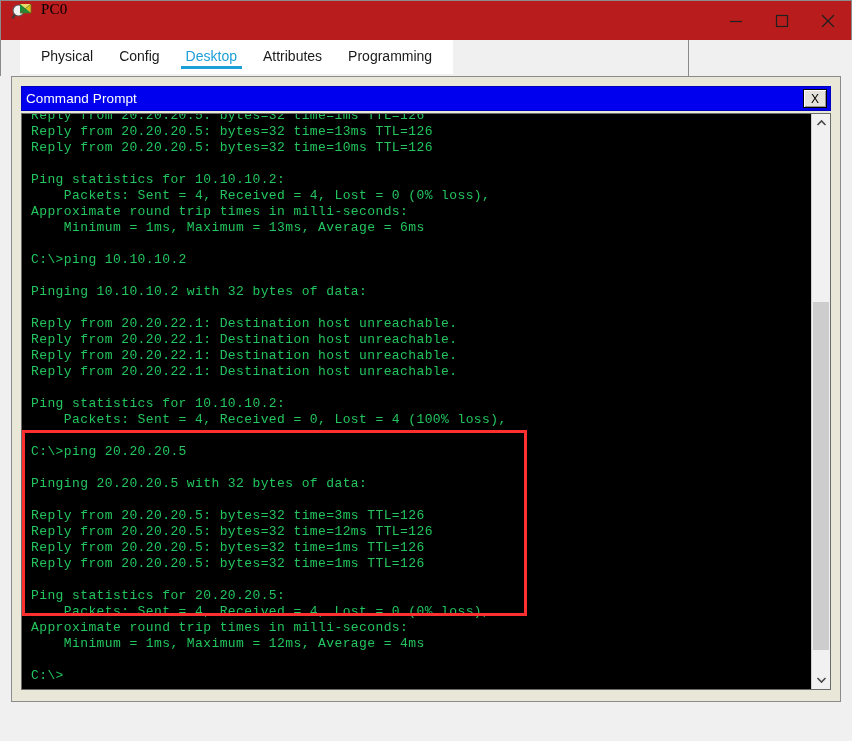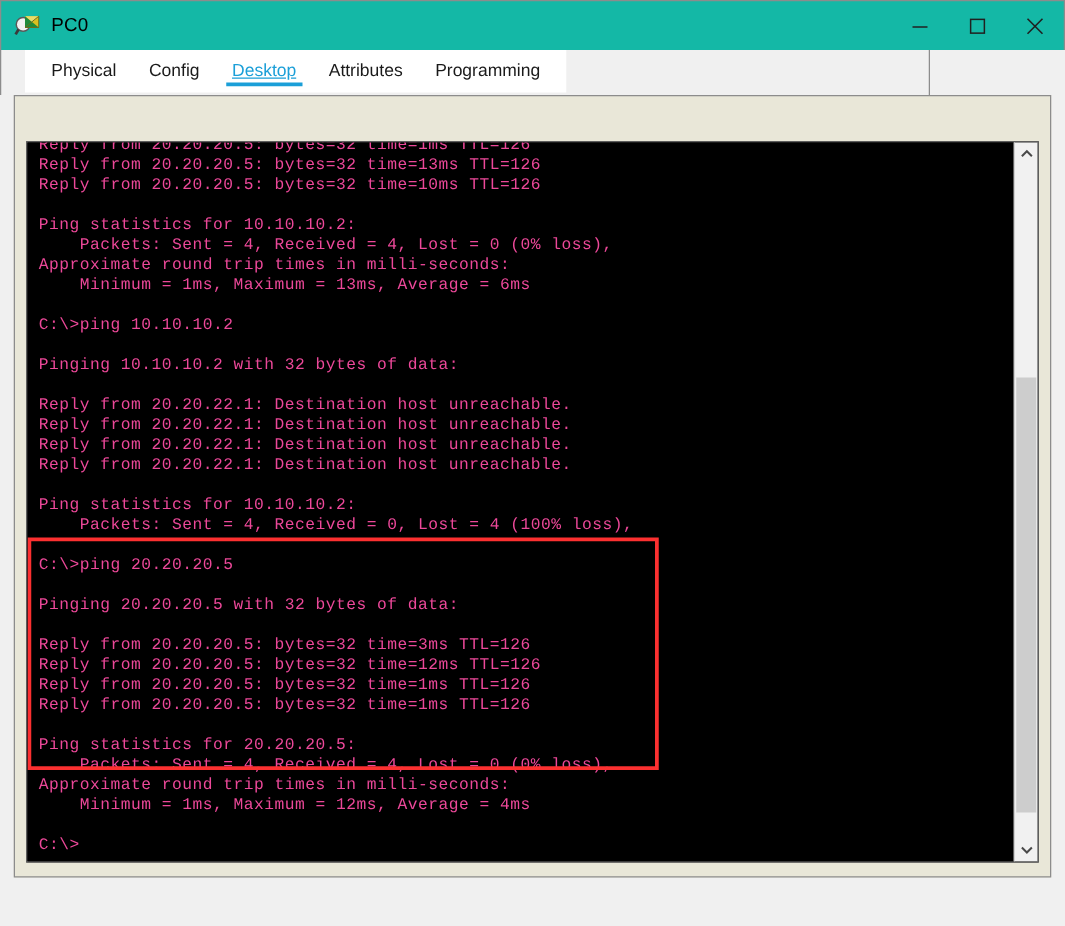--- a/index.html
+++ b/index.html
@@ -13,26 +13,26 @@
     position: relative;
     width: 852px; height: 741px;
     background: #f0f0f0;
     box-sizing: border-box;
   }
 
   
   .titlebar {
     position: absolute; left: 0; top: 0;
     width: 852px; height: 40px;
-    background: #14b8a6;
+    background: #b91c1c;
     border-top: 1px solid #8c8c8c;
     border-left: 1px solid #8c8c8c;
     border-right: 1px solid #8c8c8c;
     box-sizing: border-box;
-    display: flex; align-items: center;
+    display: flex;  font-family: Liberation Serif, serif;
   }
   .title-icon {
     width: 22px; height: 22px;
     margin-left: 10px; margin-right: 8px;
     position: relative; flex: none;
   }
   .title-text {
     font-size: 15px; color: #000;
     letter-spacing: 0.2px;
   }
@@ -42,21 +42,21 @@
   .winbtn {
     width: 46px; height: 100%;
     display: flex; align-items: center; justify-content: center;
     background: transparent;
   }
   .winbtn svg { display: block; }
 
   
   .tabstrip-wrap {
     position: absolute; left: 0; top: 40px;
-    width: 744px; height: 36px;
+    width: 689px; height: 36px;
     background: #f0f0f0;
     border-left: 1px solid #8c8c8c;
     border-right: 1px solid #8c8c8c;
     box-sizing: border-box;
   }
   .tabstrip {
     position: absolute; left: 19px; top: 0;
     height: 34px;
     background: #ffffff;
     display: flex; align-items: flex-start;
@@ -64,21 +64,21 @@
     box-sizing: border-box;
   }
   .tab {
     font-size: 14px; color: #1a1a1a;
     padding: 8px 13px 0 13px;
     height: 34px;
     box-sizing: border-box;
     position: relative;
     white-space: nowrap;
   }
-  .tab.active { color: #1b9fd8; text-decoration: underline; }
+  .tab.active { color: #1b9fd8; }
   .tab.active::after {
     content: ""; position: absolute;
     left: 8px; right: 8px; bottom: 5px;
     height: 3px; background: #1b9fd8;
   }
 
   
   .desktop-panel {
     position: absolute;
     left: 11px; top: 76px;
@@ -133,21 +133,21 @@
     position: relative;
     overflow: hidden;
   }
   .term-text {
     position: absolute;
     left: 9px;
     top: -6px;
     font-family: "Liberation Mono", "DejaVu Sans Mono", monospace;
     font-size: 13px;
     line-height: 16px;
-    color: #ec4899;
+    color: #22c55e;
     white-space: pre;
     letter-spacing: 0.4px;
   }
   .term-text .ln { display: block; height: 16px; }
 
   
   .redbox {
     position: absolute;
     left: 0px;
     top: 316px;
@@ -246,20 +246,24 @@
       <div class="tab active">Desktop</div>
       <div class="tab">Attributes</div>
       <div class="tab">Programming</div>
     </div>
   </div>
 
   <div class="desktop-panel">
 
     <div class="cmdwin">
 
+      <div class="cmd-titlebar">
+        <span class="cmd-title-text">Command Prompt</span>
+        <div class="cmd-close">X</div>
+      </div>
 
       <div class="term-outer">
         <div class="term-screen">
           <div class="term-text"><span class="ln">Reply from 20.20.20.5: bytes=32 time=1ms TTL=126</span><span class="ln">Reply from 20.20.20.5: bytes=32 time=13ms TTL=126</span><span class="ln">Reply from 20.20.20.5: bytes=32 time=10ms TTL=126</span><span class="ln">&nbsp;</span><span class="ln">Ping statistics for 10.10.10.2:</span><span class="ln">    Packets: Sent = 4, Received = 4, Lost = 0 (0% loss),</span><span class="ln">Approximate round trip times in milli-seconds:</span><span class="ln">    Minimum = 1ms, Maximum = 13ms, Average = 6ms</span><span class="ln">&nbsp;</span><span class="ln">C:\&gt;ping 10.10.10.2</span><span class="ln">&nbsp;</span><span class="ln">Pinging 10.10.10.2 with 32 bytes of data:</span><span class="ln">&nbsp;</span><span class="ln">Reply from 20.20.22.1: Destination host unreachable.</span><span class="ln">Reply from 20.20.22.1: Destination host unreachable.</span><span class="ln">Reply from 20.20.22.1: Destination host unreachable.</span><span class="ln">Reply from 20.20.22.1: Destination host unreachable.</span><span class="ln">&nbsp;</span><span class="ln">Ping statistics for 10.10.10.2:</span><span class="ln">    Packets: Sent = 4, Received = 0, Lost = 4 (100% loss),</span><span class="ln">&nbsp;</span><span class="ln">C:\&gt;ping 20.20.20.5</span><span class="ln">&nbsp;</span><span class="ln">Pinging 20.20.20.5 with 32 bytes of data:</span><span class="ln">&nbsp;</span><span class="ln">Reply from 20.20.20.5: bytes=32 time=3ms TTL=126</span><span class="ln">Reply from 20.20.20.5: bytes=32 time=12ms TTL=126</span><span class="ln">Reply from 20.20.20.5: bytes=32 time=1ms TTL=126</span><span class="ln">Reply from 20.20.20.5: bytes=32 time=1ms TTL=126</span><span class="ln">&nbsp;</span><span class="ln">Ping statistics for 20.20.20.5:</span><span class="ln">    Packets: Sent = 4, Received = 4, Lost = 0 (0% loss),</span><span class="ln">Approximate round trip times in milli-seconds:</span><span class="ln">    Minimum = 1ms, Maximum = 12ms, Average = 4ms</span><span class="ln">&nbsp;</span><span class="ln">C:\&gt;</span></div>
           <div class="redbox"></div>
         </div>
 
         <div class="scrollbar">
           <div class="sb-arrow up">
             <svg width="11" height="8" viewBox="0 0 11 8">

